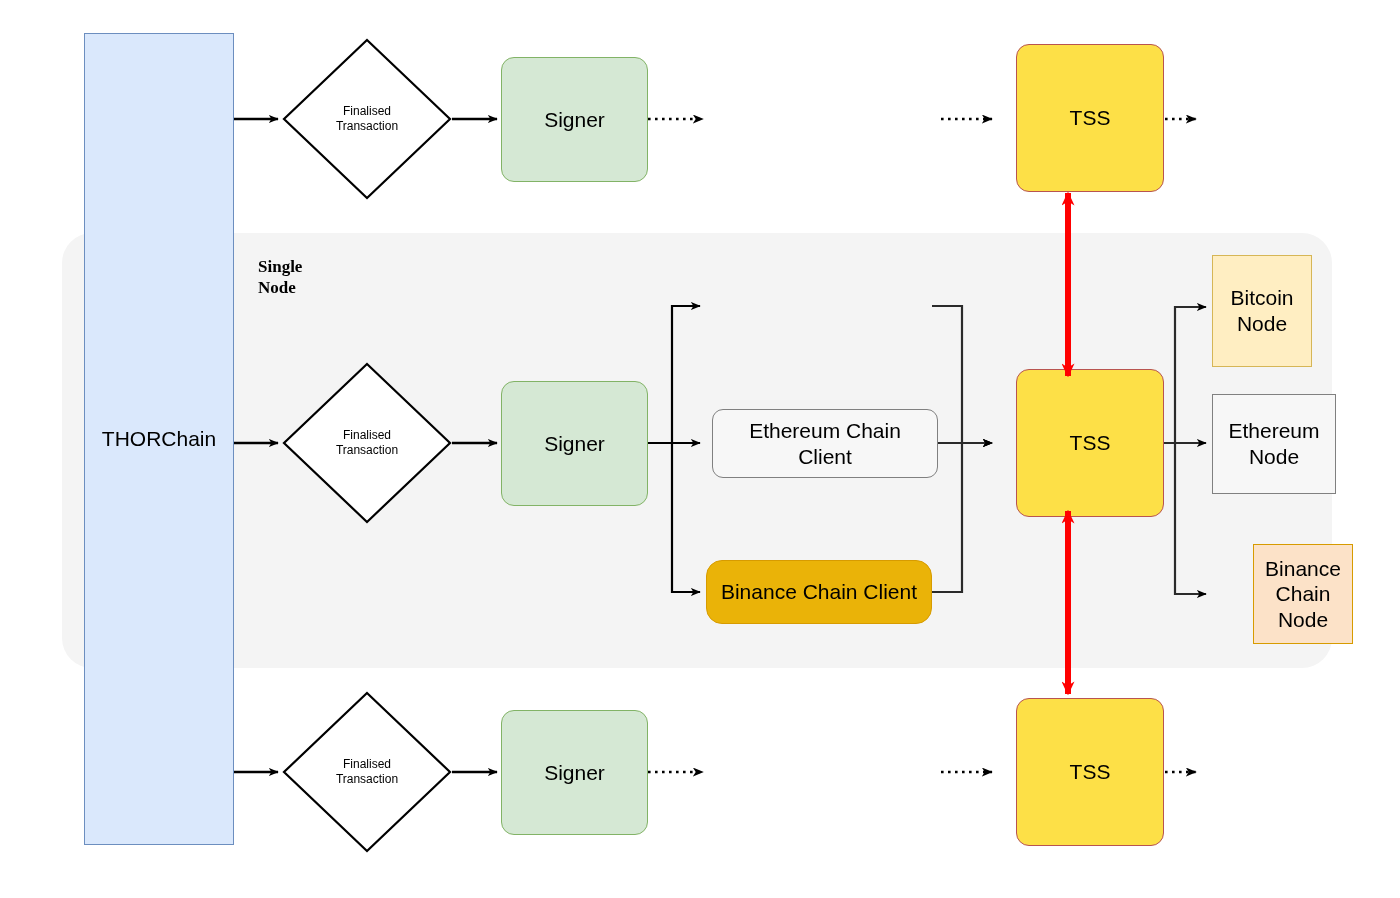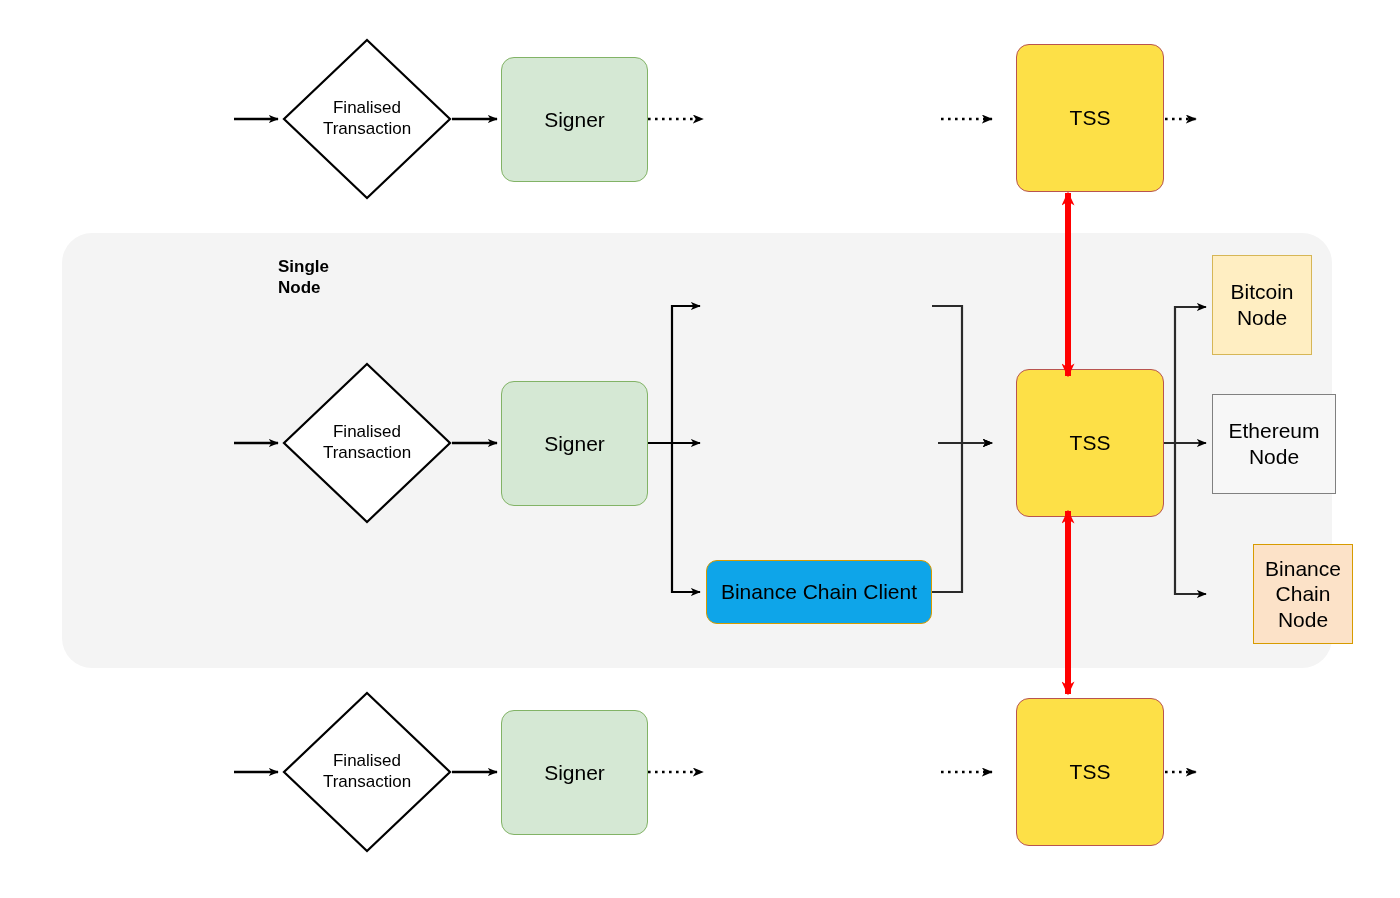--- a/index.html
+++ b/index.html
@@ -52,23 +52,23 @@
     background: #ffe6a8;
     border: 1.6px solid #d6b656;
     border-radius: 11px;
   }
   .client-eth {
     background: #f7f7f7;
     border: 1.6px solid #808080;
     border-radius: 11px;
   }
   .client-bnb {
-    background: #0ea5e9;
+    background: #eab308;
     border: 1.6px solid #d79b00;
-    border-radius: 11px;
+    border-radius: 16px;
   }
   
   .node-btc {
     background: #ffeec2;
     border: 1.8px solid #d6b656;
   }
   .node-eth {
     background: #f7f7f7;
     border: 1.8px solid #808080;
   }
@@ -90,21 +90,21 @@
   .diamond-label {
     position: absolute;
     left: 0;
     top: 0;
     width: 100%;
     height: 100%;
     display: flex;
     align-items: center;
     justify-content: center;
     text-align: center;
-    font-size: 17px;
+    font-size: 12px;
     line-height: 1.22;
     color: #000000;
     pointer-events: none;
   }
   
   .group-box {
     position: absolute;
     background: #f4f4f4;
     border-radius: 30px;
     z-index: 1;
@@ -136,21 +136,21 @@
     z-index: 7;
     pointer-events: none;
   }
 </style>
 </head>
 <body>
 
 <div id="canvas">
 
   <div class="group-box" style="left:62px; top:233px; width:1270px; height:435px;"></div>
-  <div class="group-label" style="left:278px; top:256px; width:120px;">Single
+  <div class="group-label" style="left:258px; top:256px; width:120px;font-family:Liberation Serif, serif;">Single
 Node</div>
 
   <svg id="edges" viewBox="0 0 1400 898" xmlns="http://www.w3.org/2000/svg">
     <defs>
       <marker id="ah" markerWidth="10" markerHeight="8" refX="9.2" refY="4" orient="auto" markerUnits="userSpaceOnUse">
         <path d="M0,0 L10,4 L0,8 L2.6,4 Z" fill="#000000"></path>
       </marker>
       <marker id="ahd" markerWidth="11" markerHeight="9" refX="10.2" refY="4.5" orient="auto" markerUnits="userSpaceOnUse">
         <path d="M0,0 L11,4.5 L0,9 L2.9,4.5 Z" fill="#000000"></path>
       </marker>
@@ -198,20 +198,23 @@
   <svg id="edges-top" viewBox="0 0 1400 898" xmlns="http://www.w3.org/2000/svg">
     <path d="M1068,193 L1068,376" stroke="#ff0000" stroke-width="6" fill="none" marker-start="url(#rah-s)" marker-end="url(#rah)"></path>
     <path d="M1068,511 L1068,694" stroke="#ff0000" stroke-width="6" fill="none" marker-start="url(#rah-s)" marker-end="url(#rah)"></path>
     <defs>
       <marker id="rah-s" markerWidth="14" markerHeight="13" refX="12.6" refY="6.5" orient="auto-start-reverse" markerUnits="userSpaceOnUse">
         <path d="M0,0 L14,6.5 L0,13 L4,6.5 Z" fill="#ff0000"></path>
       </marker>
     </defs>
   </svg>
 
+  <div class="node thorchain" style="left:84px; top:33px; width:150px; height:812px;">
+    <span>THORChain</span>
+  </div>
 
   <div class="diamond-wrap" style="left:282px; top:38px; width:170px; height:162px;">
     <svg width="170" height="162" viewBox="0 0 170 162" xmlns="http://www.w3.org/2000/svg">
       <polygon points="85,2 168,81 85,160 2,81" fill="#ffffff" stroke="#000000" stroke-width="2.2"></polygon>
     </svg>
     <div class="diamond-label" style="white-space: pre-line;">Finalised
 Transaction</div>
   </div>
 
   <div class="node signer" style="left:501px; top:57px; width:147px; height:125px;">
@@ -228,30 +231,34 @@
     </svg>
     <div class="diamond-label" style="white-space: pre-line;">Finalised
 Transaction</div>
   </div>
 
   <div class="node signer" style="left:501px; top:381px; width:147px; height:125px;">
     <span>Signer</span>
   </div>
 
 
+  <div class="node client-eth" style="left:712px; top:409px; width:226px; height:69px; white-space: pre-line;">
+    <span style="white-space: pre-line;">Ethereum Chain
+Client</span>
+  </div>
 
   <div class="node client-bnb" style="left:706px; top:560px; width:226px; height:64px;">
     <span>Binance Chain Client</span>
   </div>
 
   <div class="node tss" style="left:996px; top:369px; width:148px; height:148px;">
     <span>TSS</span>
   </div>
 
-  <div class="node node-btc" style="left:1212px; top:255px; width:100px; height:100px; white-space: pre-line;">
+  <div class="node node-btc" style="left:1212px; top:255px; width:100px; height:112px; white-space: pre-line;">
     <span style="white-space: pre-line;">Bitcoin
 Node</span>
   </div>
 
   <div class="node node-eth" style="left:1212px; top:394px; width:124px; height:100px; white-space: pre-line;">
     <span style="white-space: pre-line;">Ethereum
 Node</span>
   </div>
 
   <div class="node node-bnb" style="left:1212px; top:544px; width:100px; height:100px; white-space: pre-line; margin-left: 41px;">

